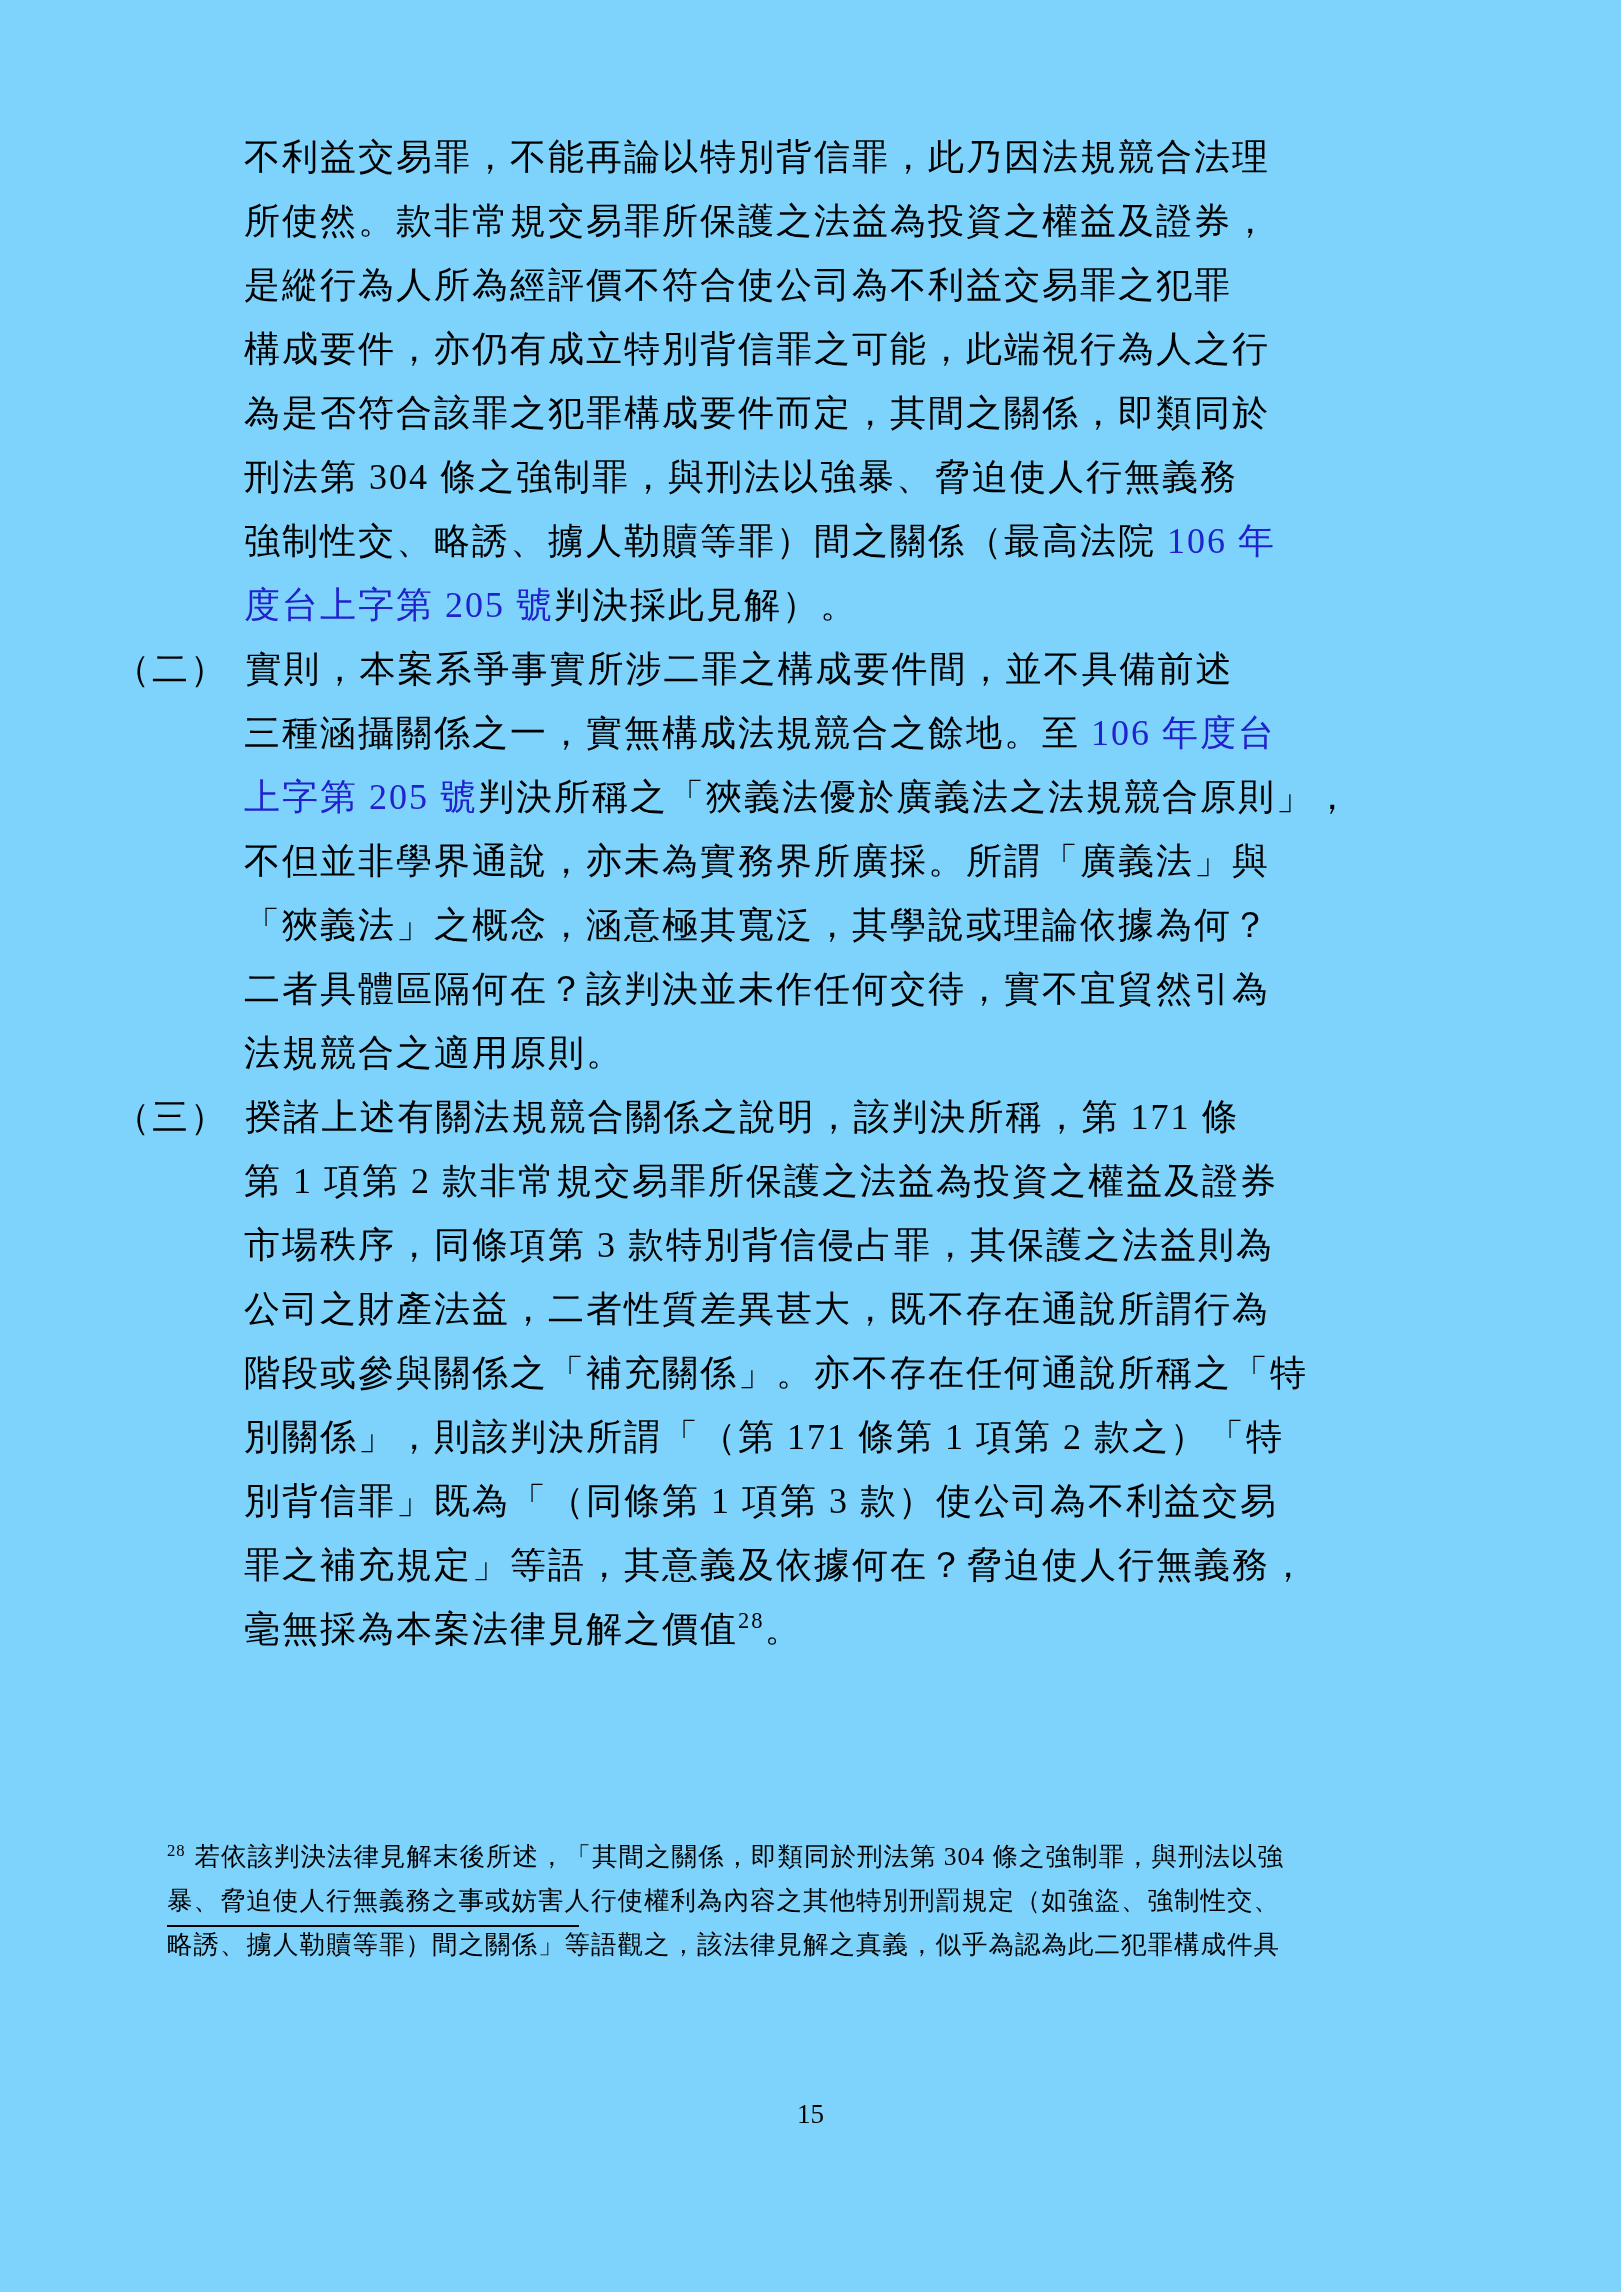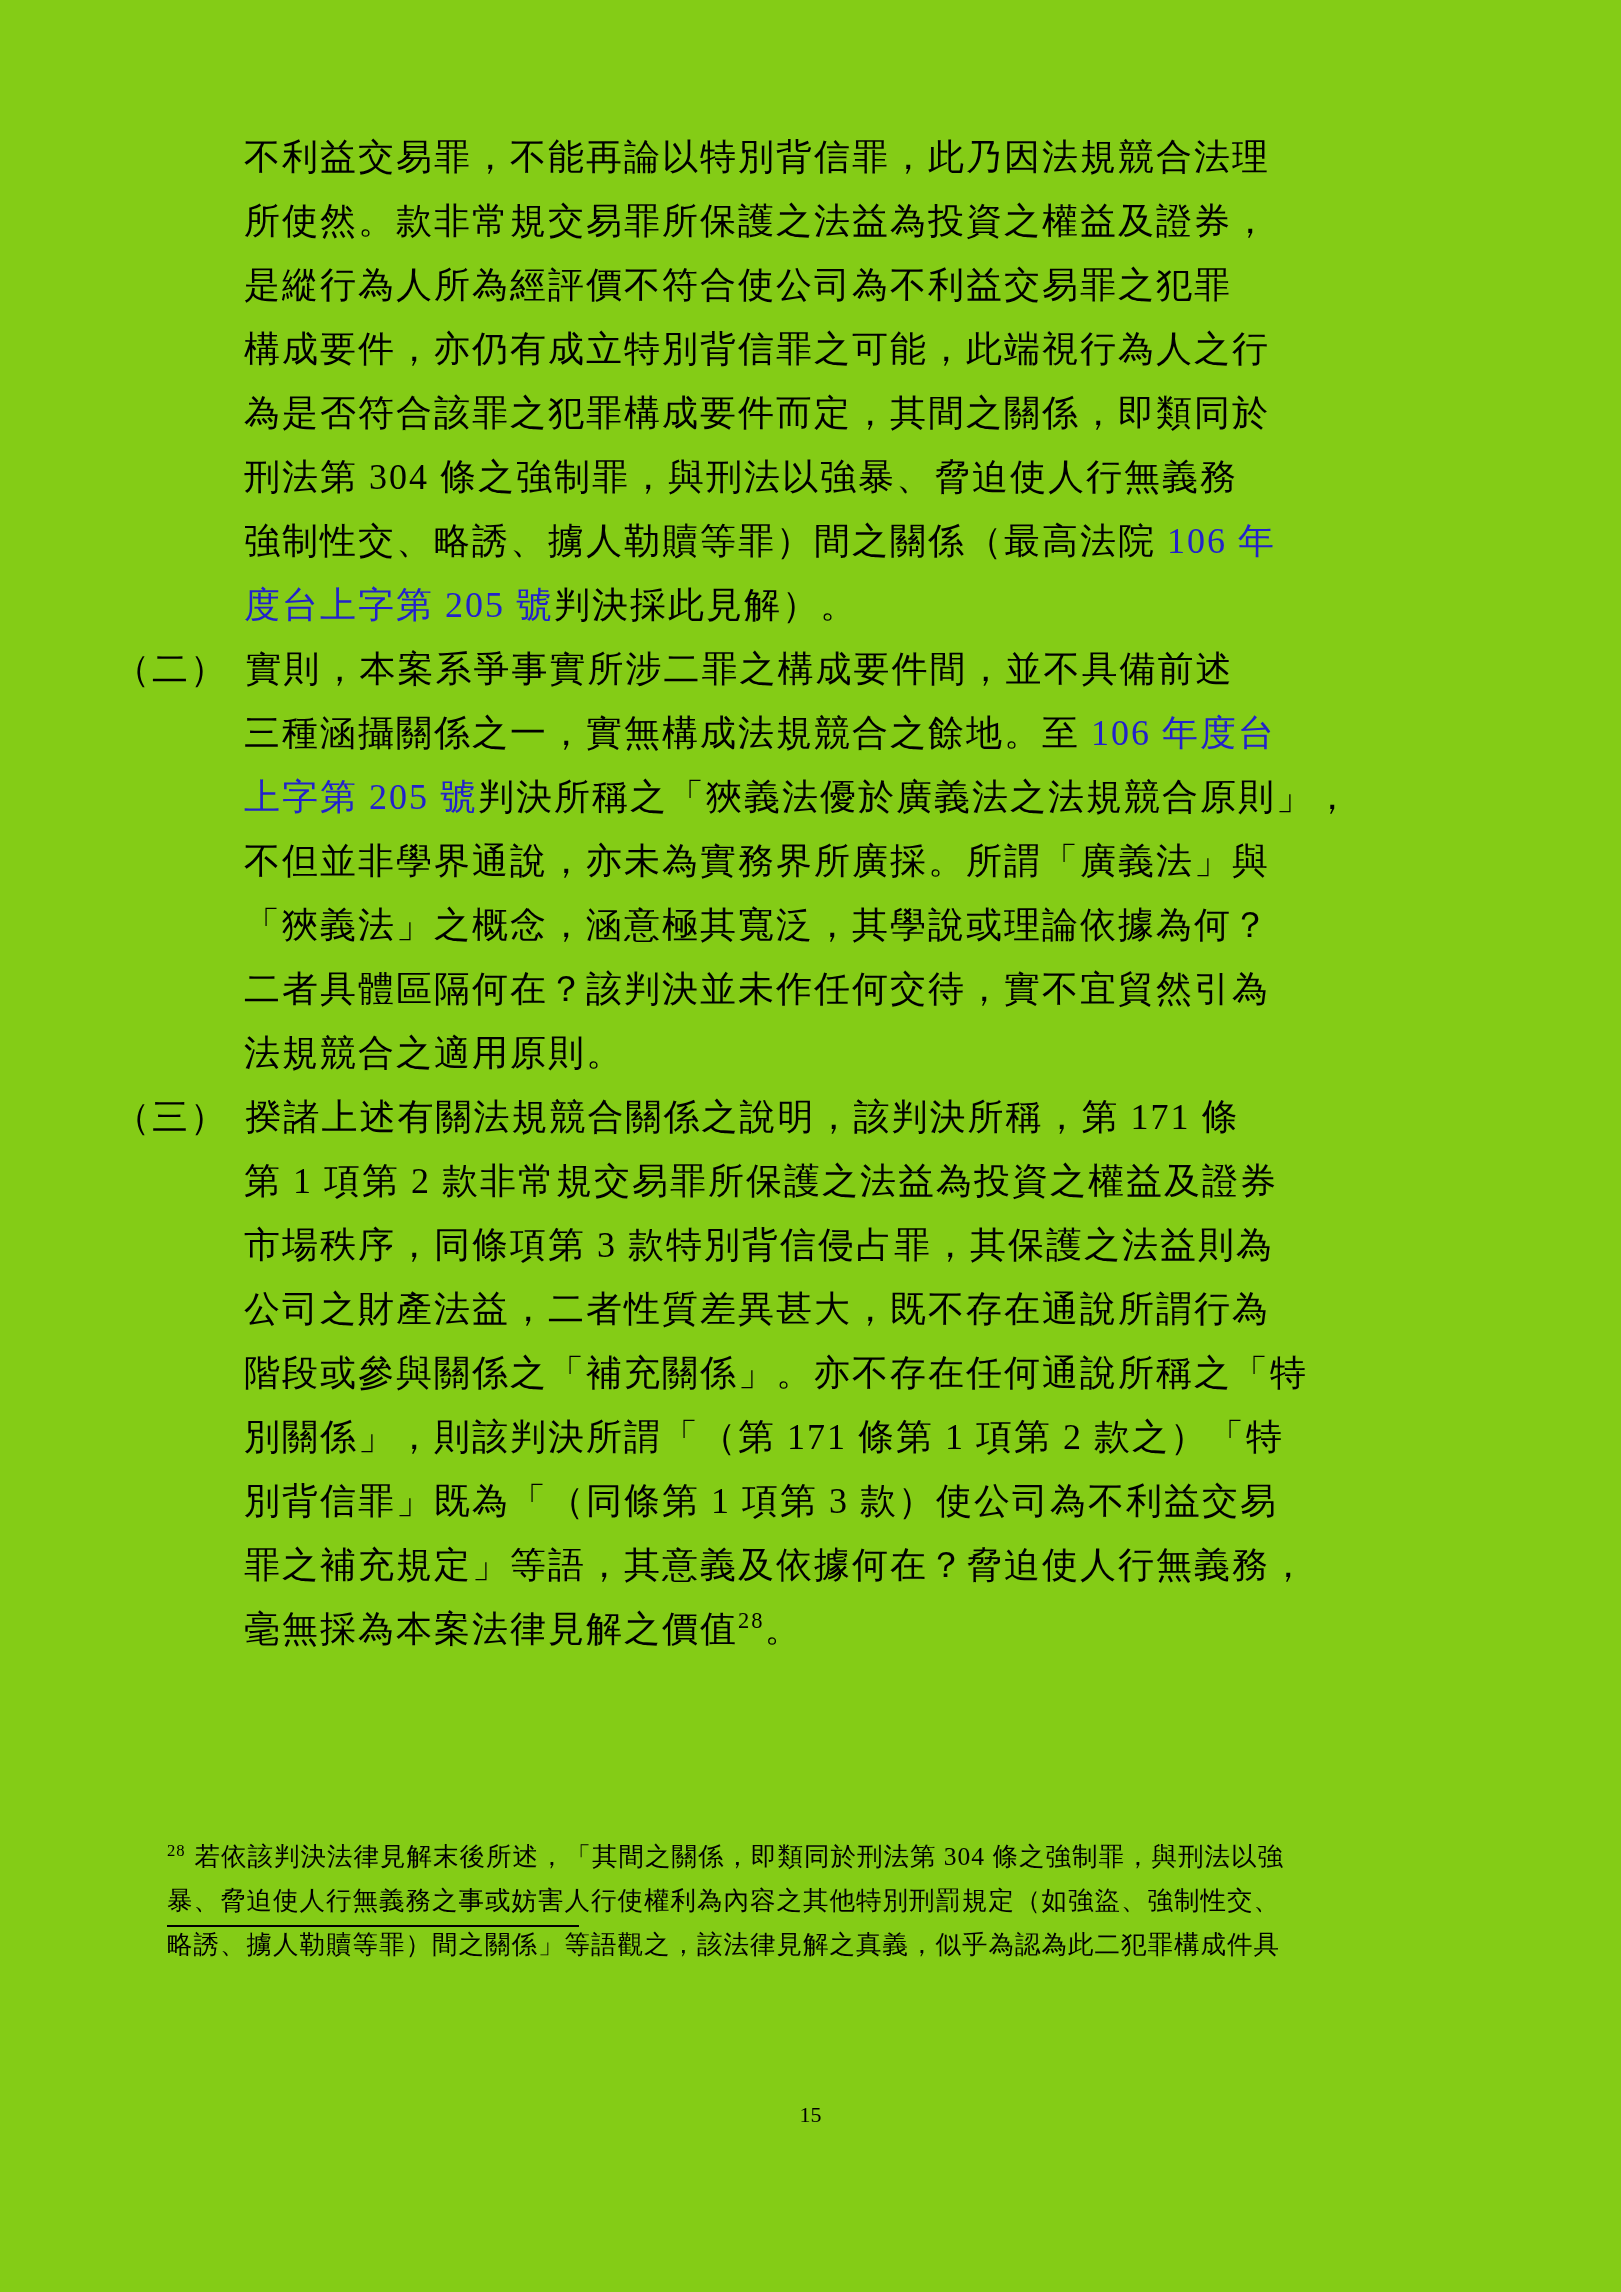--- a/index.html
+++ b/index.html
@@ -7,21 +7,21 @@
     width: 1621px;
     height: 2293px;
     background: #ffffff;
     position: relative;
     font-family: "Liberation Serif", "DejaVu Serif", serif;
     color: var(--text, #000000);
   }
   .sheet {
     position: absolute;
     inset: 0;
-    background: #84cc16;
+    background: #7dd3fc;
     overflow: hidden;
   }
   .main {
     position: absolute;
     top: 125px;
     left: 0;
     width: 1621px;
   }
   .line {
     font-size: 36px;
@@ -68,21 +68,21 @@
     line-height: 0;
     vertical-align: super;
     margin-right: 8.8px;
   }
   .page-number {
     position: absolute;
     top: 2099px;
     left: 0;
     width: 1621px;
     text-align: center;
-    font-size: 22px;
+    font-size: 27px;
     line-height: 31px;
   }
 </style>
 </head>
 <body>
 
 <div class="sheet">
 
   <div class="main">
 

